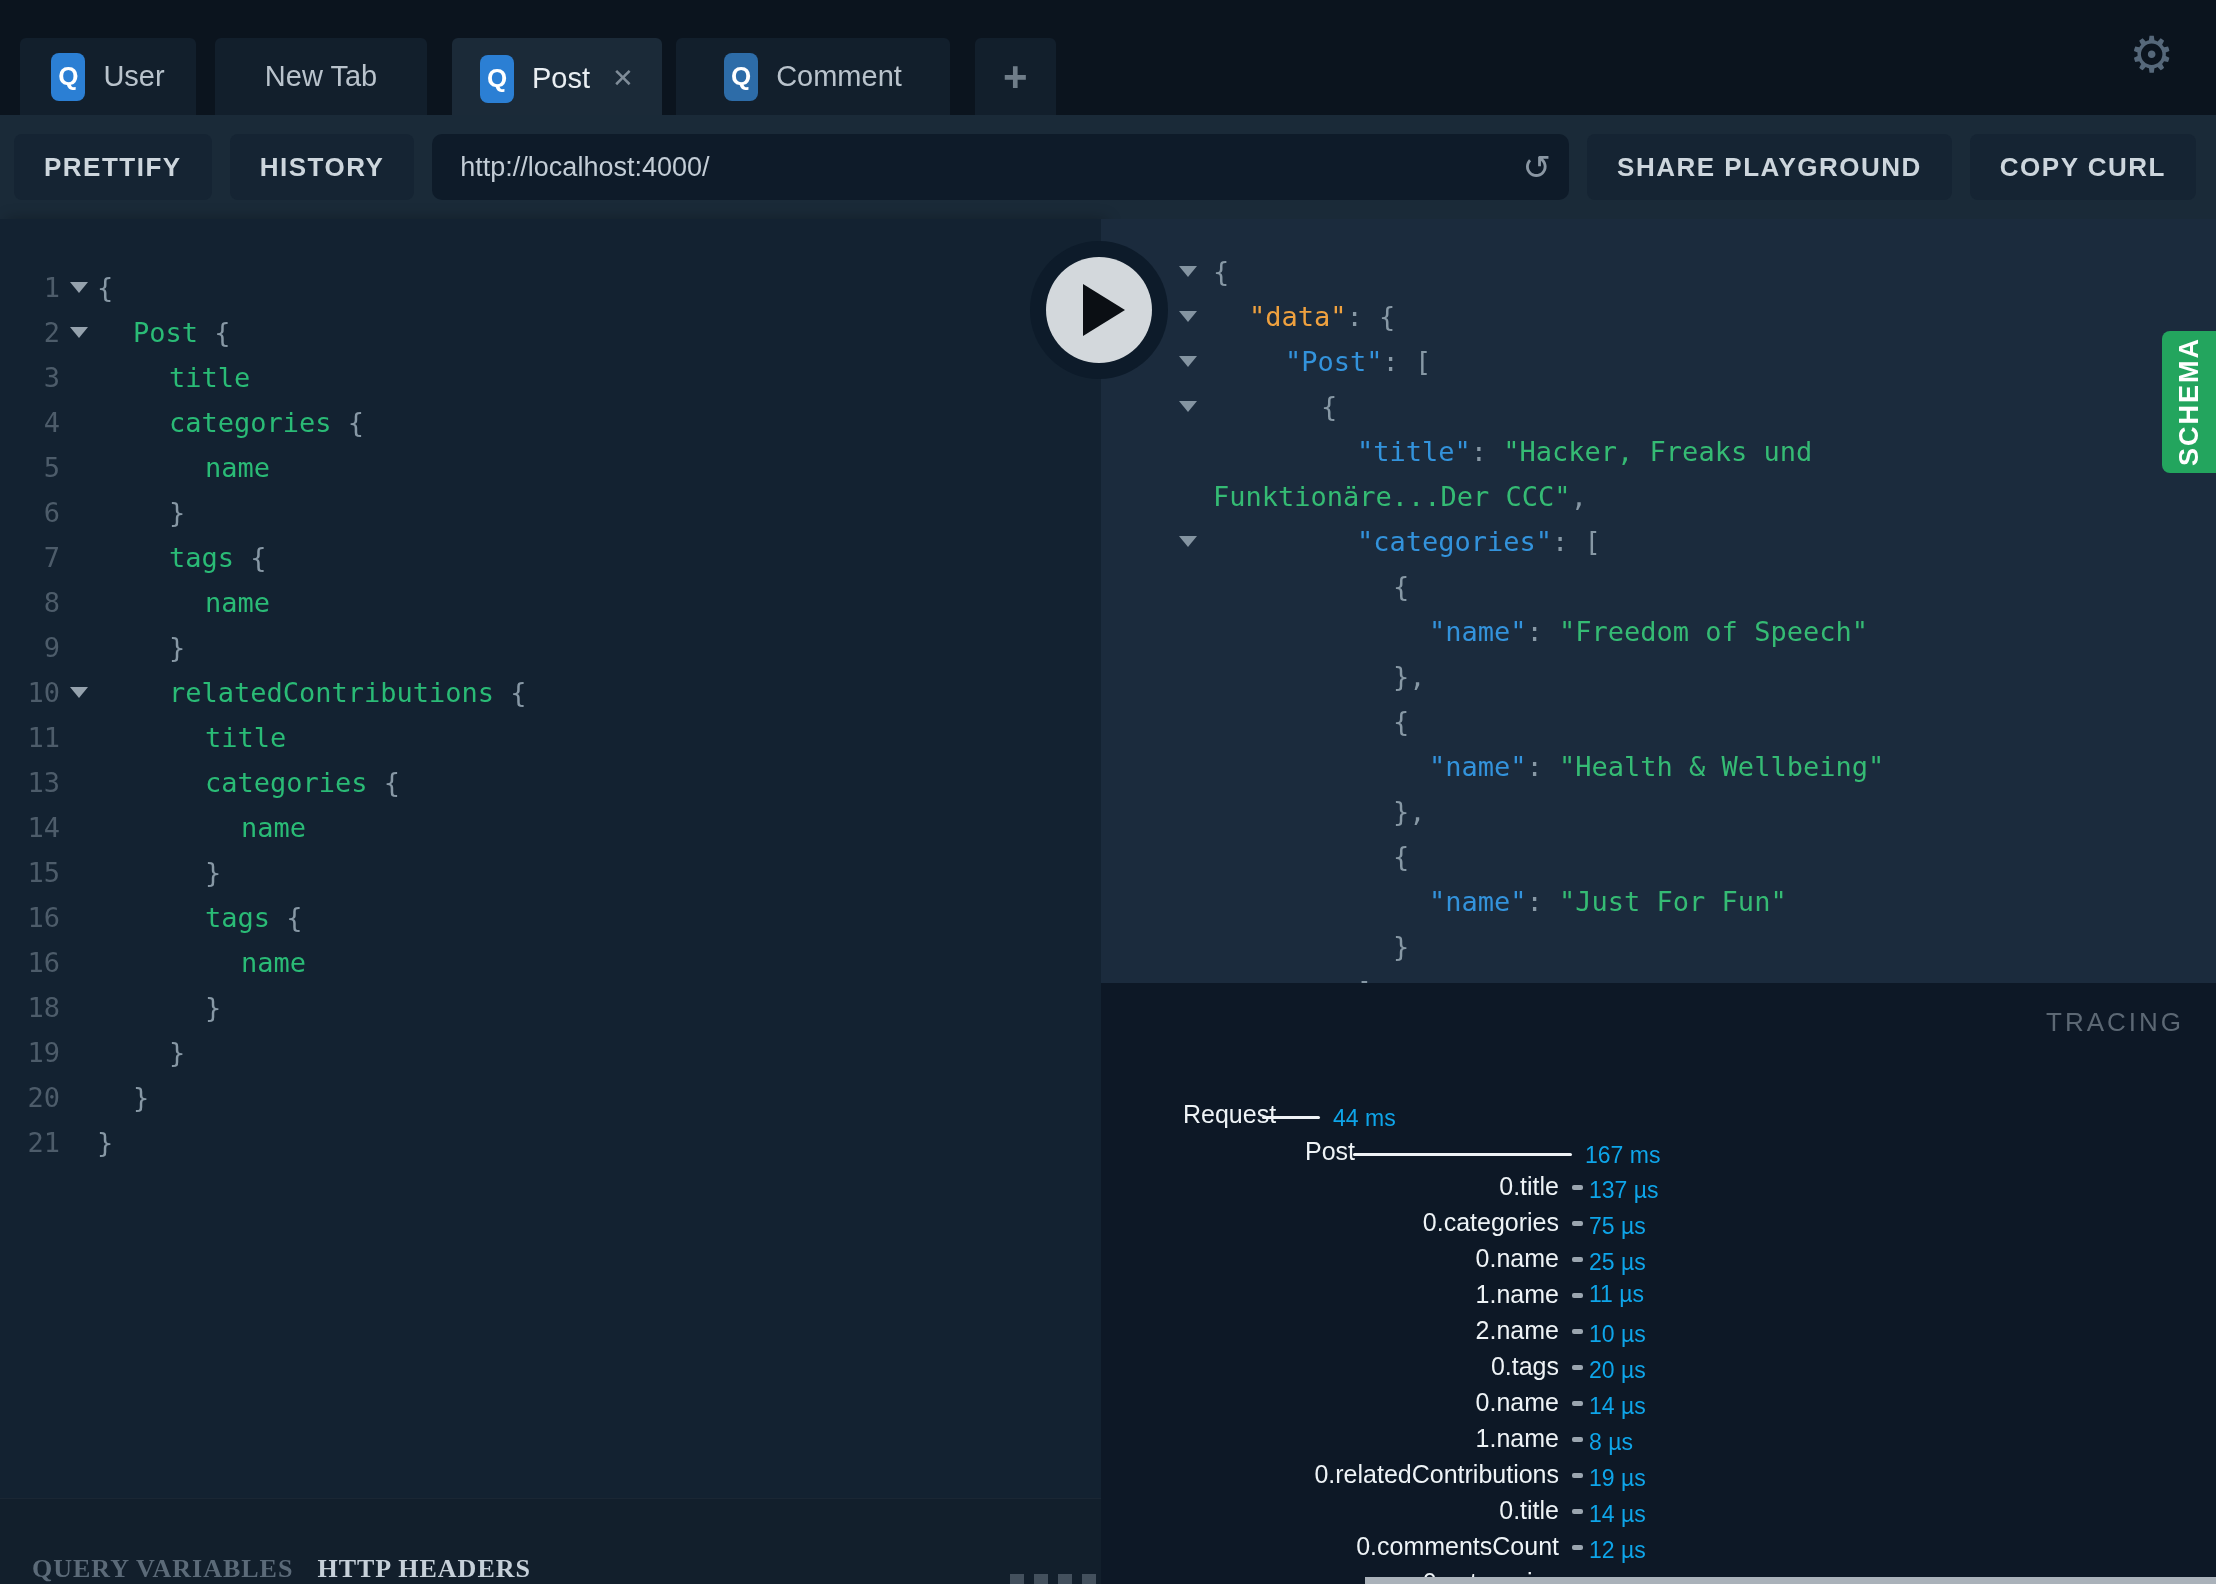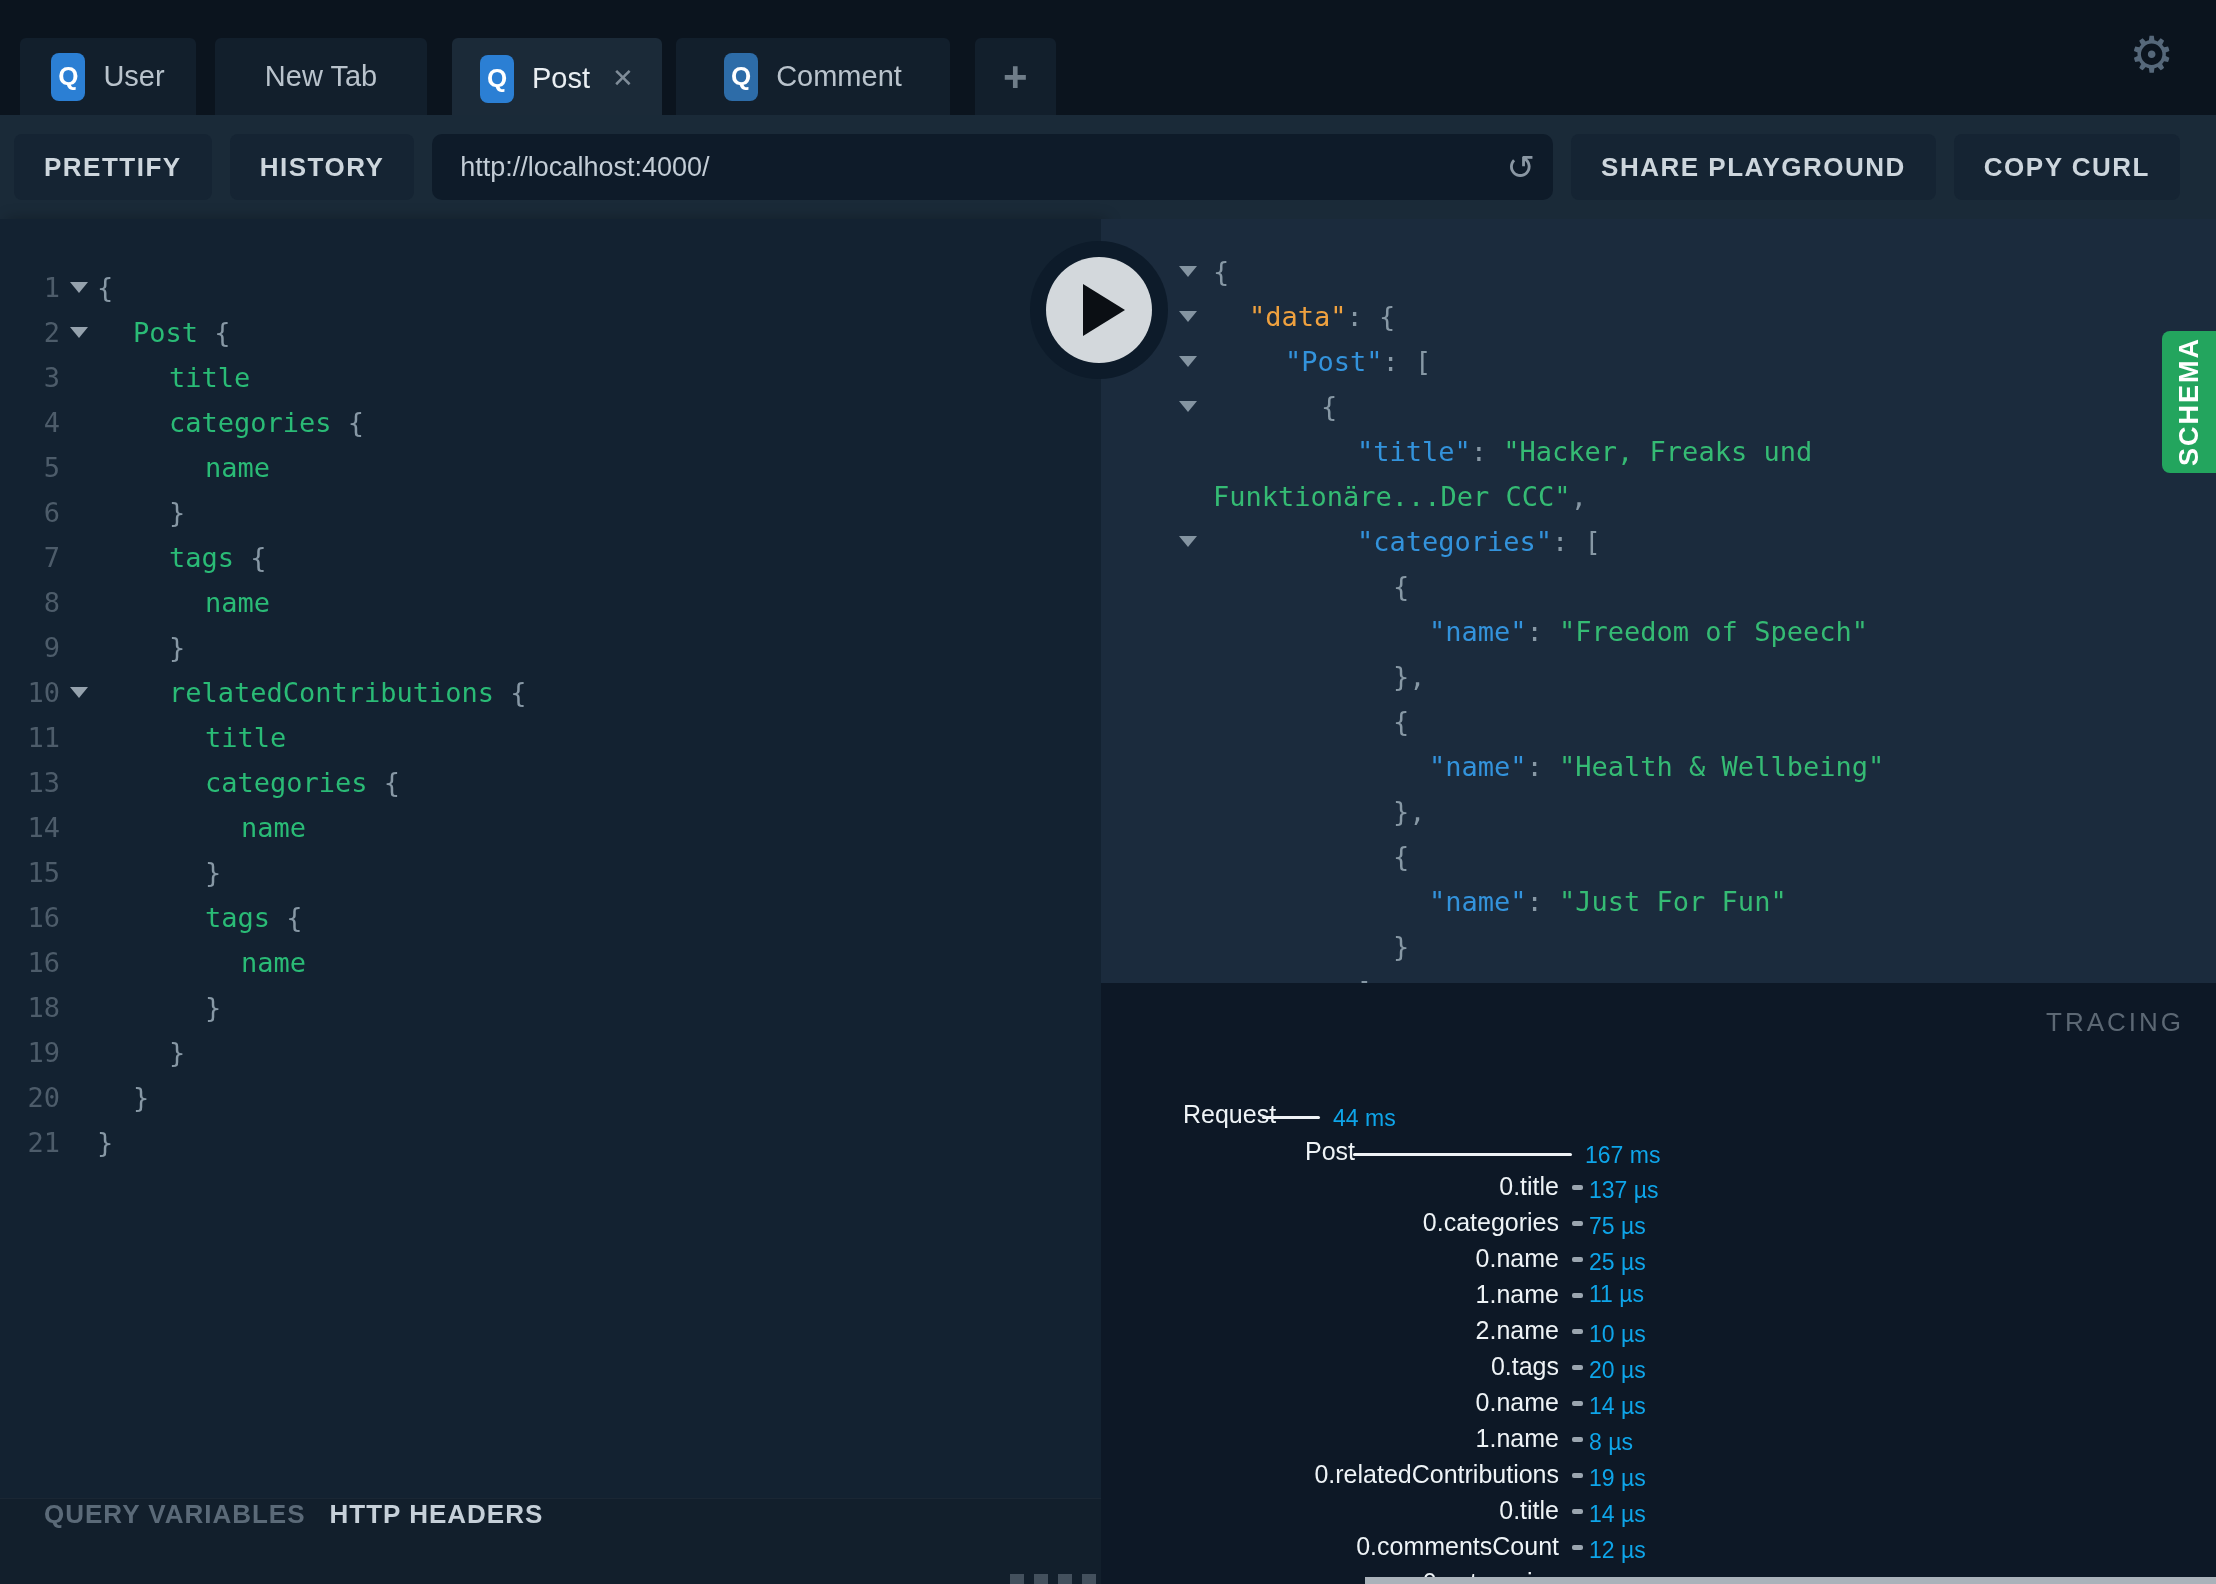--- a/index.html
+++ b/index.html
@@ -16,21 +16,21 @@
   .tab.active .tab-label{color:#e9eef2;}
   .qbadge{width:34px;height:48px;border-radius:8px;background:#2b7fd4;color:#fff;
           font-weight:bold;font-size:26px;display:flex;align-items:center;justify-content:center;}
   .qbadge.dim{background:#2d6ca8;}
   .close-x{color:#7f8c98;font-size:26px;margin-left:4px;}
   .plus-glyph{color:#6f7d89;font-size:42px;font-weight:bold;line-height:1;}
   #gear{position:absolute;right:42px;top:26px;font-size:50px;color:#56687a;cursor:pointer;}
 
   
   #toolbar{position:absolute;left:0;top:115px;width:100%;height:104px;background:#1a2a38;
-           display:flex;align-items:center;box-sizing:border-box;padding:0 36px 0 14px;gap:18px;}
+           display:flex;align-items:center;box-sizing:border-box;padding:0 20px 0 14px;gap:18px;}
   .tbtn{height:66px;background:#152433;border-radius:8px;color:#cdd6dd;border:none;
         font-family:"Liberation Sans",sans-serif;font-size:26px;font-weight:600;
         letter-spacing:1.5px;padding:0 30px;cursor:pointer;white-space:nowrap;}
   #urlwrap{flex:1;height:66px;background:#0e1b29;border-radius:10px;display:flex;
            align-items:center;box-sizing:border-box;padding:0 18px 0 26px;}
   #urlinput{flex:1;background:transparent;border:none;outline:none;color:#c3cdd6;
             font-size:27px;font-family:"Liberation Sans",sans-serif;}
   #refresh{color:#8a97a3;font-size:34px;cursor:pointer;}
 
   
@@ -44,22 +44,22 @@
       font-size:27px;white-space:pre;}
   .ln{width:60px;text-align:right;color:#4d5c6a;flex:none;}
   .foldc{width:37px;flex:none;display:flex;justify-content:center;align-items:center;}
   .arrow{width:0;height:0;border-left:9px solid transparent;border-right:9px solid transparent;
          border-top:11px solid #95a2ad;}
   .tok-f{color:#2abb76;} .tok-p{color:#8798a5;}
   .tok-k{color:#3393dc;} .tok-o{color:#efa13f;} .tok-s{color:#35bb74;}
 
   
   #efooter{position:absolute;left:0;bottom:0;width:100%;height:86px;background:#121f2c;
-           border-top:1px solid rgba(255,255,255,.04);display:flex;align-items:flex-start;
-           box-sizing:border-box;padding-left:44px;gap:24px;}
+           border-top:1px solid rgba(255,255,255,.04);display:flex;align-items:flex-end;
+           box-sizing:border-box;padding-left:32px;gap:24px;font-family:Liberation Serif, serif;}
   .ftab{font-size:26px;font-weight:600;letter-spacing:1px;cursor:pointer;white-space:nowrap;}
   #fqv{color:#5b6a78;} #fhh{color:#c6d0d9;}
 
   
   #response{position:absolute;left:0;top:0;right:0;height:764px;overflow:hidden;padding-top:30px;
             box-sizing:content-box;}
   .rl{height:45px;display:flex;align-items:center;font-family:"DejaVu Sans Mono",monospace;
       font-size:27px;white-space:pre;}
   .rfoldc{width:27px;margin-left:78px;flex:none;display:flex;align-items:center;}
   .rarrow{width:0;height:0;border-left:9px solid transparent;border-right:9px solid transparent;

